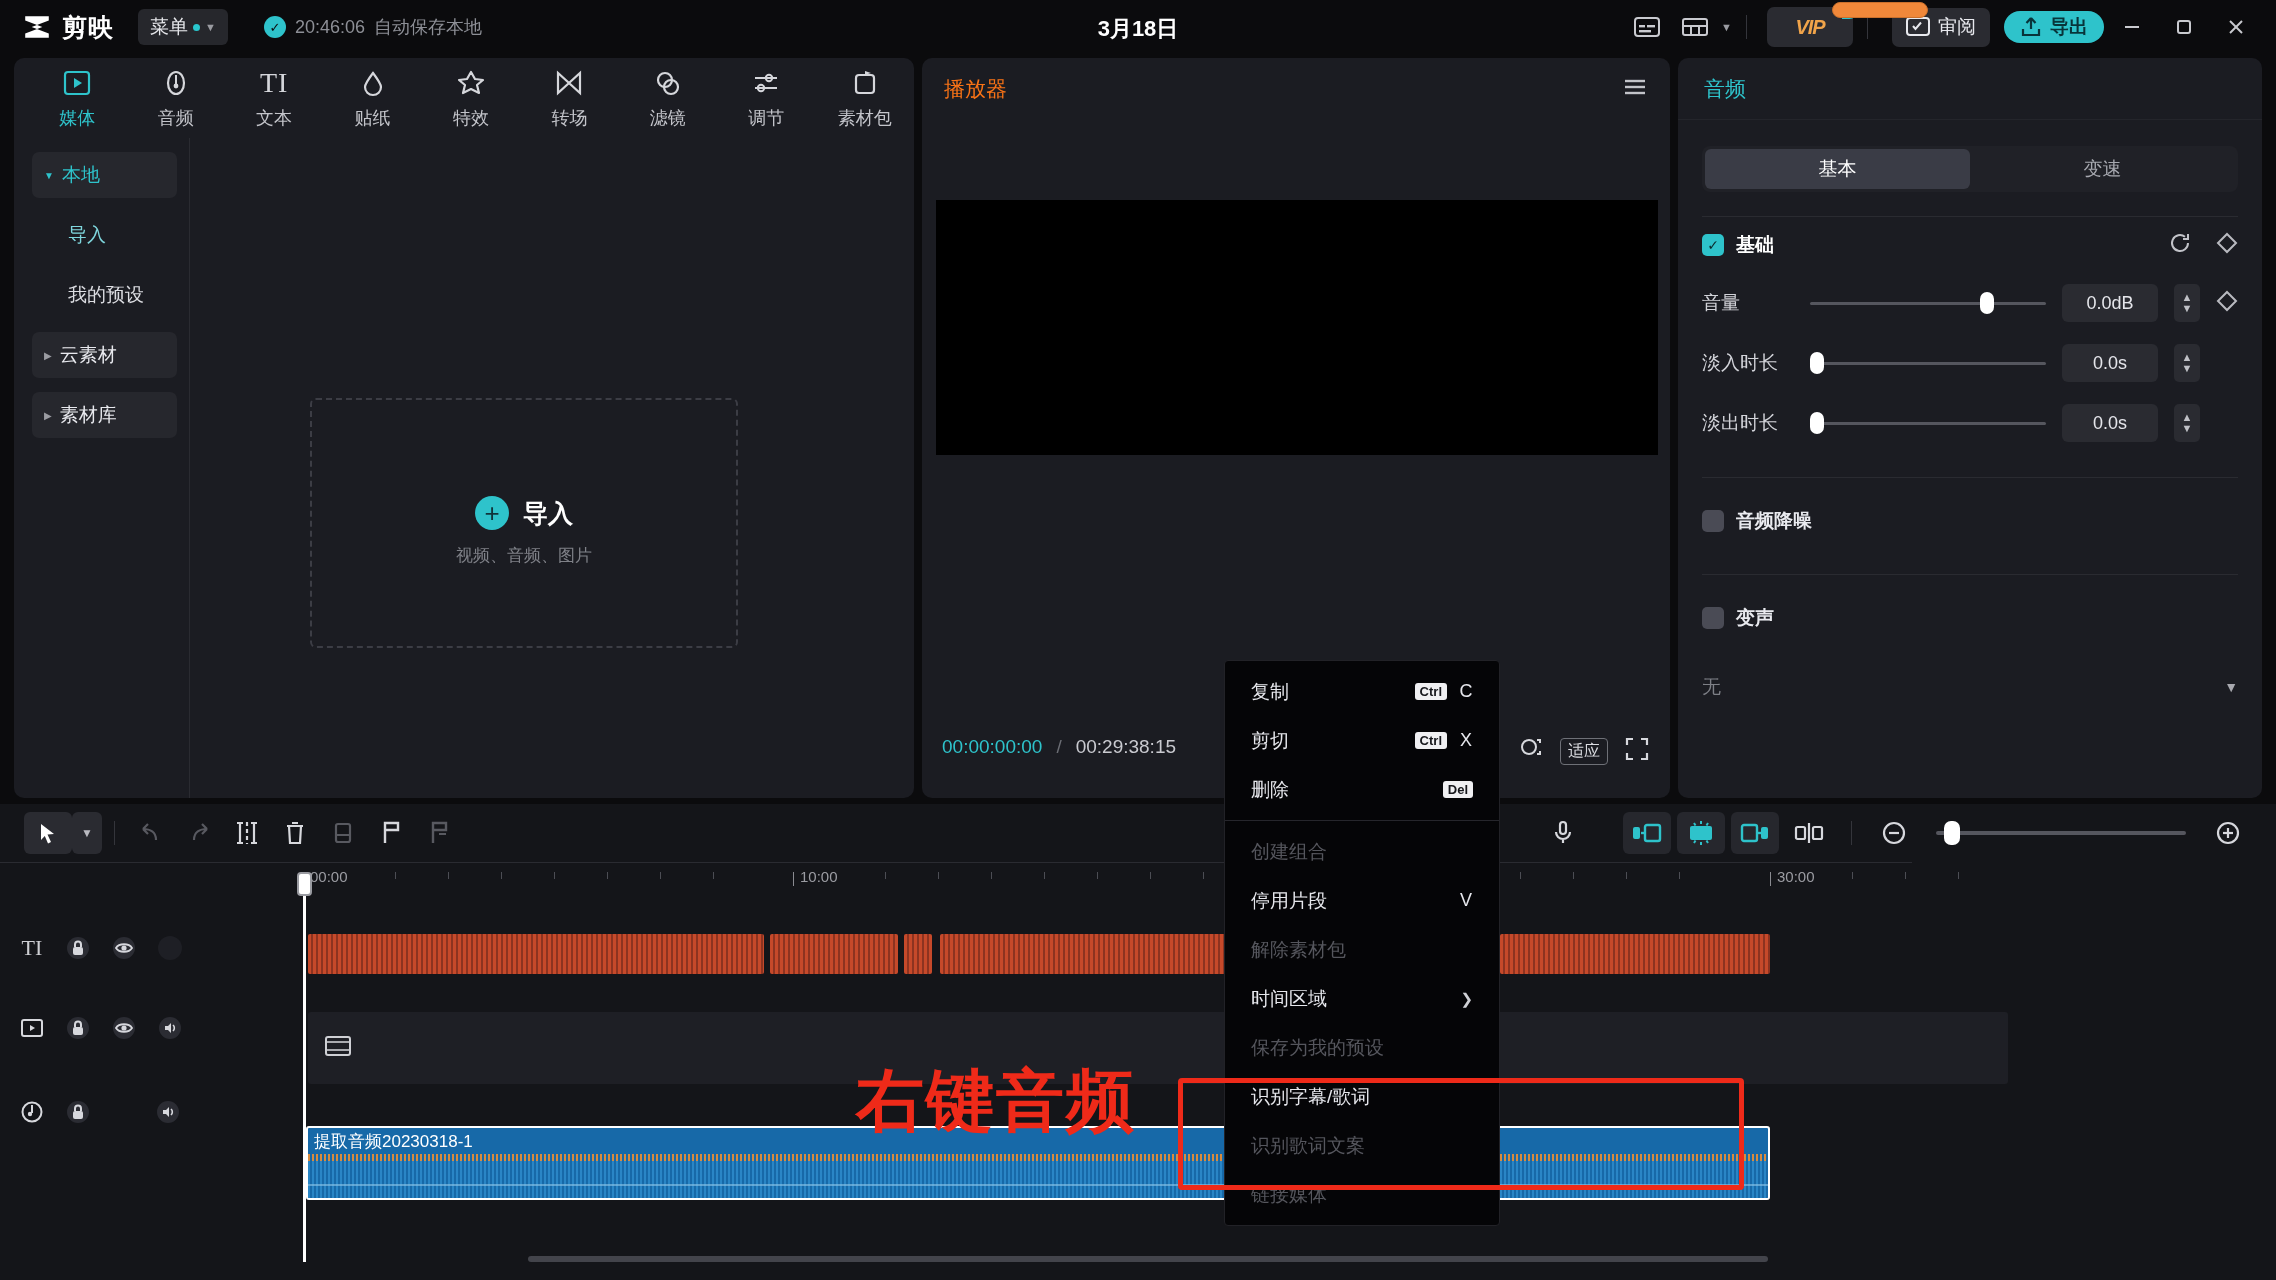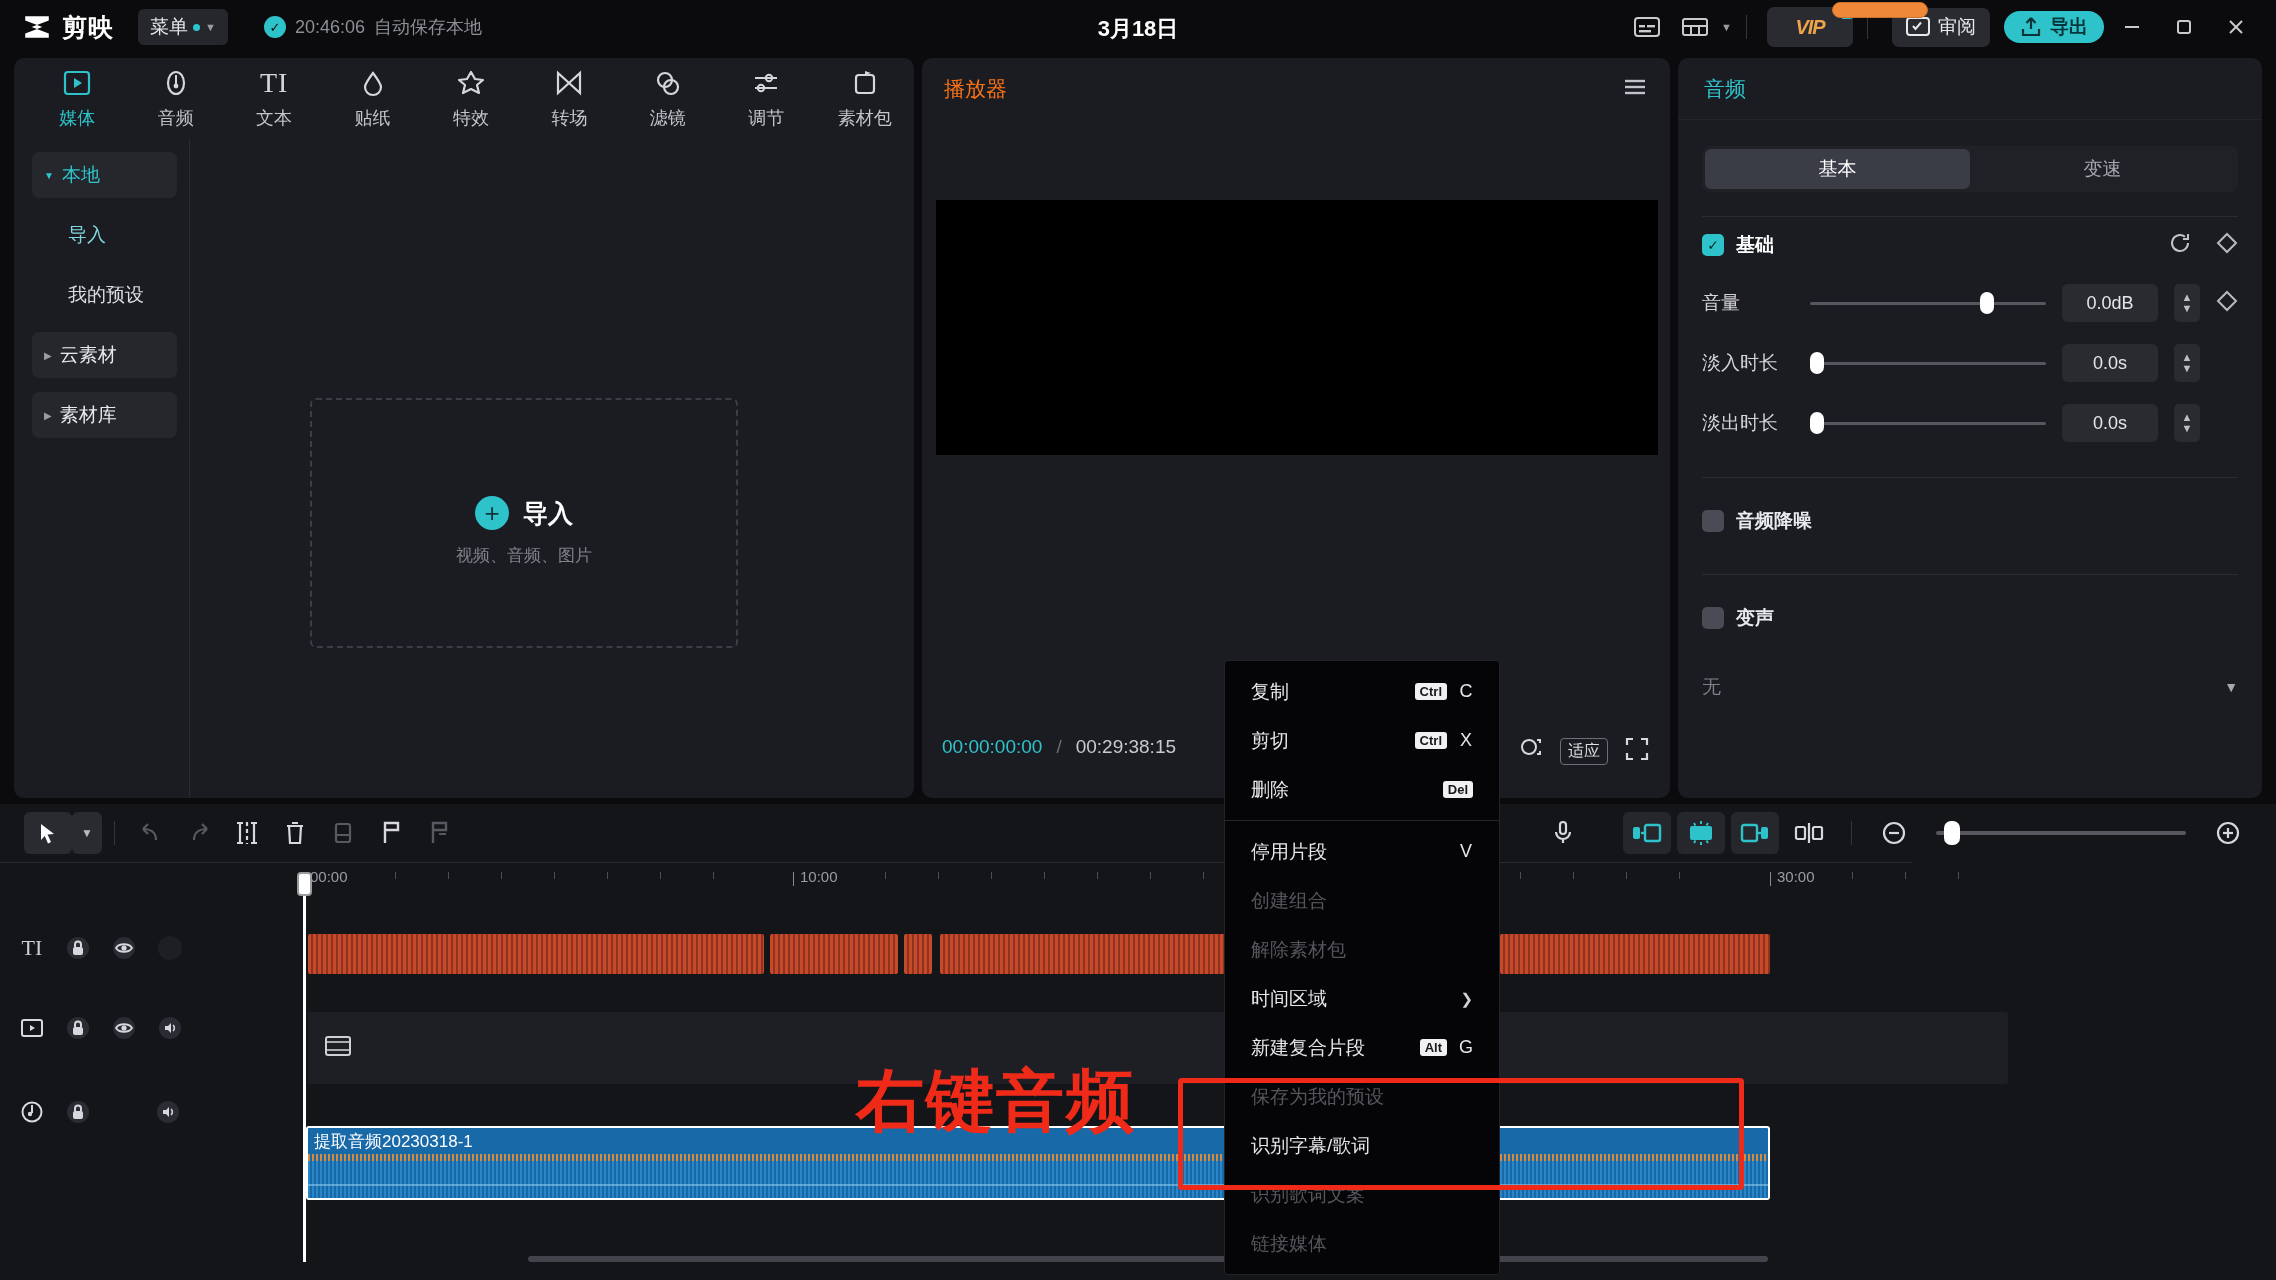--- a/index.html
+++ b/index.html
@@ -726,45 +726,38 @@
         <span class="key">X</span>
       </span>
     </div>
     <div class="ctx-item">
       <span>删除</span>
       <span class="ctx-right">
         <span class="kbd">Del</span>
       </span>
     </div>
     <div class="ctx-sep"></div>
+    <div class="ctx-item dis">
+      <span>创建组合</span>
+    </div>
     <div class="ctx-item">
       <span>停用片段</span>
       <span class="ctx-right">
         <span class="key">V</span>
       </span>
     </div>
     <div class="ctx-item dis">
-      <span>创建组合</span>
-    </div>
-    <div class="ctx-item dis">
       <span>解除素材包</span>
     </div>
     <div class="ctx-item">
       <span>时间区域</span>
       <span class="ctx-right">
         <span class="submenu-arrow">❯</span>
       </span>
     </div>
-    <div class="ctx-item">
-      <span>新建复合片段</span>
-      <span class="ctx-right">
-        <span class="kbd">Alt</span>
-        <span class="key">G</span>
-      </span>
-    </div>
     <div class="ctx-item dis">
       <span>保存为我的预设</span>
     </div>
     <div class="ctx-item">
       <span>识别字幕/歌词</span>
     </div>
     <div class="ctx-item dis">
       <span>识别歌词文案</span>
     </div>
     <div class="ctx-item dis">

